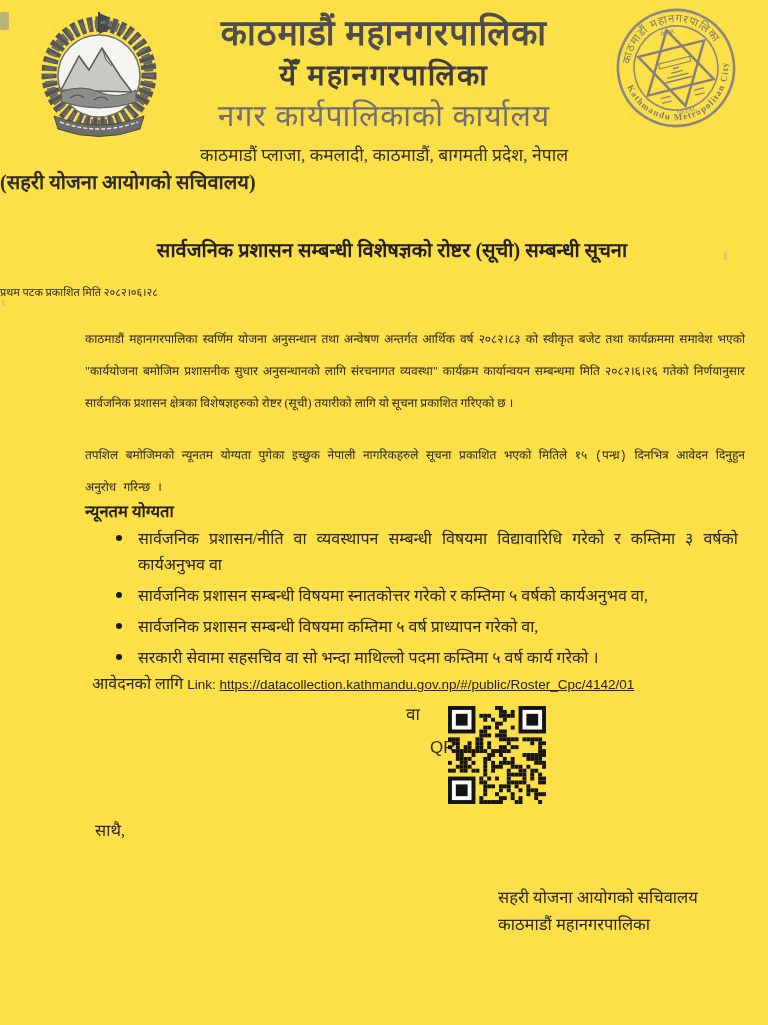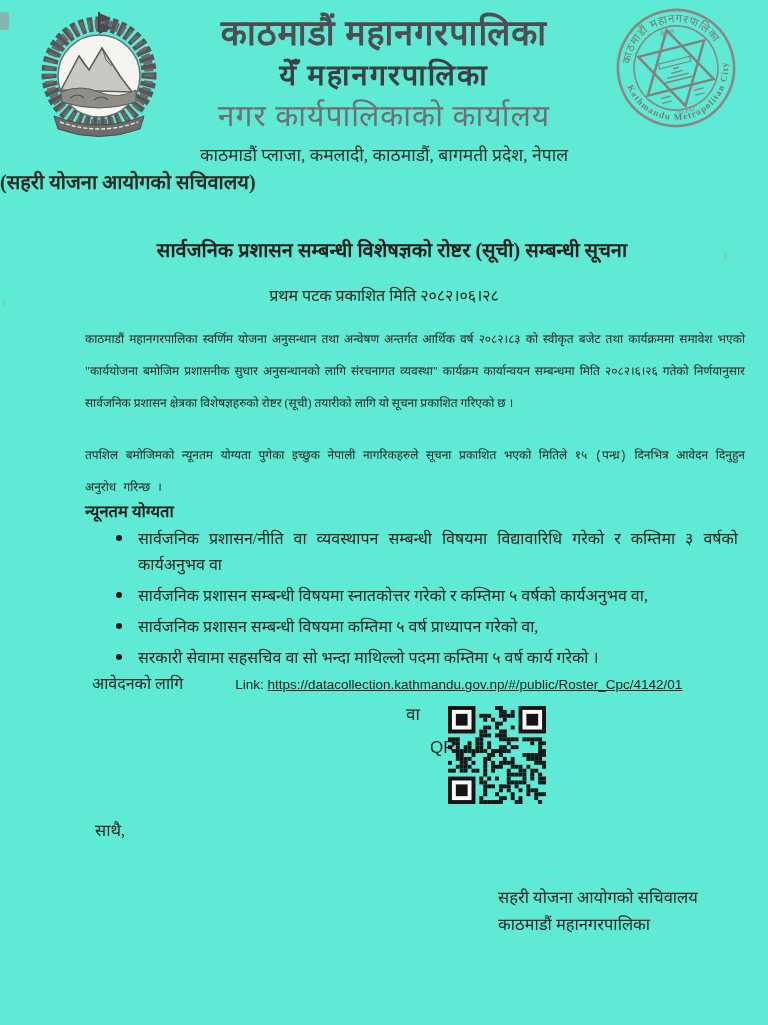--- a/index.html
+++ b/index.html
@@ -1,20 +1,20 @@
 <!DOCTYPE html>
 <html><head>
 <meta charset="utf-8">
 <style>
   html,body{margin:0;padding:0;background:#e8e8e6;}
   .sheet{
     position:relative;
     width:768px;height:1025px;
     margin:0 auto;
-    background:#5eead4;
+    background:#fde047;
     overflow:hidden;
     font-family:"Liberation Serif","DejaVu Serif",serif;
     color:#2b2824;
   }
   
   .scan-mark{position:absolute;background:#9a9a98;border-radius:2px;opacity:.65;}
   .mark1{left:0;top:12px;width:9px;height:18px;}
   .mark2{left:2px;top:300px;width:3px;height:6px;opacity:.3;}
   .mark3{left:724px;top:252px;width:3px;height:8px;opacity:.35;}
 
@@ -23,31 +23,31 @@
   .head-text{position:absolute;left:160px;top:12px;width:448px;text-align:center;}
   .org-line1{font-size:34px;line-height:42px;font-weight:bold;color:#4d4d52;letter-spacing:1px;transform:scaleY(1.05);}
   .org-line2{font-size:29px;line-height:42px;font-weight:bold;color:#3e3e42;letter-spacing:2px;}
   .org-line3{font-size:30px;line-height:40px;font-weight:normal;color:#6f6f74;letter-spacing:1px;}
   .seal{position:absolute;left:610px;top:2px;width:132px;height:132px;}
   .address-line{position:absolute;left:0;top:142px;width:100%;text-align:center;font-size:17.5px;color:#33302c;}
   .secretariat-line{position:absolute;left:0;top:168px;width:100%;font-size:20px;font-weight:bold;color:#2e2b27;}
 
   
   .notice-title{position:absolute;left:8px;top:236px;width:100%;text-align:center;font-size:20px;font-weight:bold;color:#24211e;}
-  .published-line{position:absolute;left:0;top:284px;width:100%;text-align:center;font-size:16px;color:#2b2824;}
+  .published-line{position:absolute;left:0;top:284px;width:100%;font-size:11px;color:#2b2824;}
   .para{position:absolute;left:85px;width:660px;font-size:12px;line-height:32px;text-align:justify;color:#2b2824;}
   .para1{top:323px;}
   .para2{top:440px;font-family:Liberation Mono, monospace;}
   .qual-heading{position:absolute;left:85px;top:499px;font-size:16.5px;font-weight:bold;color:#24211e;}
   .qual-list{position:absolute;left:108px;top:526px;width:630px;margin:0;padding:0;list-style:none;}
   .qual-list li{position:relative;padding-left:30px;font-size:16px;line-height:26px;margin-bottom:5px;text-align:justify;color:#2b2824;}
   .qual-list li .dot{position:absolute;left:8px;top:9px;width:6px;height:6px;border-radius:50%;background:#1d1b19;}
 
   .apply-line{position:absolute;left:92px;top:672px;font-size:16px;color:#2b2824;}
-  .apply-line .link-part{font-family:"Liberation Sans","DejaVu Sans",sans-serif;font-size:13.5px;color:#201e1c;margin-left:48px;}
+  .apply-line .link-part{font-family:"Liberation Sans","DejaVu Sans",sans-serif;font-size:13.5px;color:#201e1c;}
   .apply-line .link-url{text-decoration:underline;}
 
   .or-label{position:absolute;left:406px;top:702px;font-size:17px;color:#2b2824;}
   .qr-label{position:absolute;left:402px;top:738px;font-size:17px;font-family:"Liberation Sans","DejaVu Sans",sans-serif;color:#2b2824;margin-left:28px;}
   .qr-box{position:absolute;left:448px;top:706px;width:98px;height:98px;}
   .qr-box svg{width:100%;height:100%;}
 
   .closing-intro{position:absolute;left:95px;top:818px;font-size:16.5px;color:#2b2824;}
   .closing-line{position:absolute;left:95px;top:843px;font-size:16.5px;color:#2b2824;}
   .signature-block{position:absolute;left:498px;top:884px;width:262px;font-size:16.5px;line-height:27px;color:#2b2824;}

